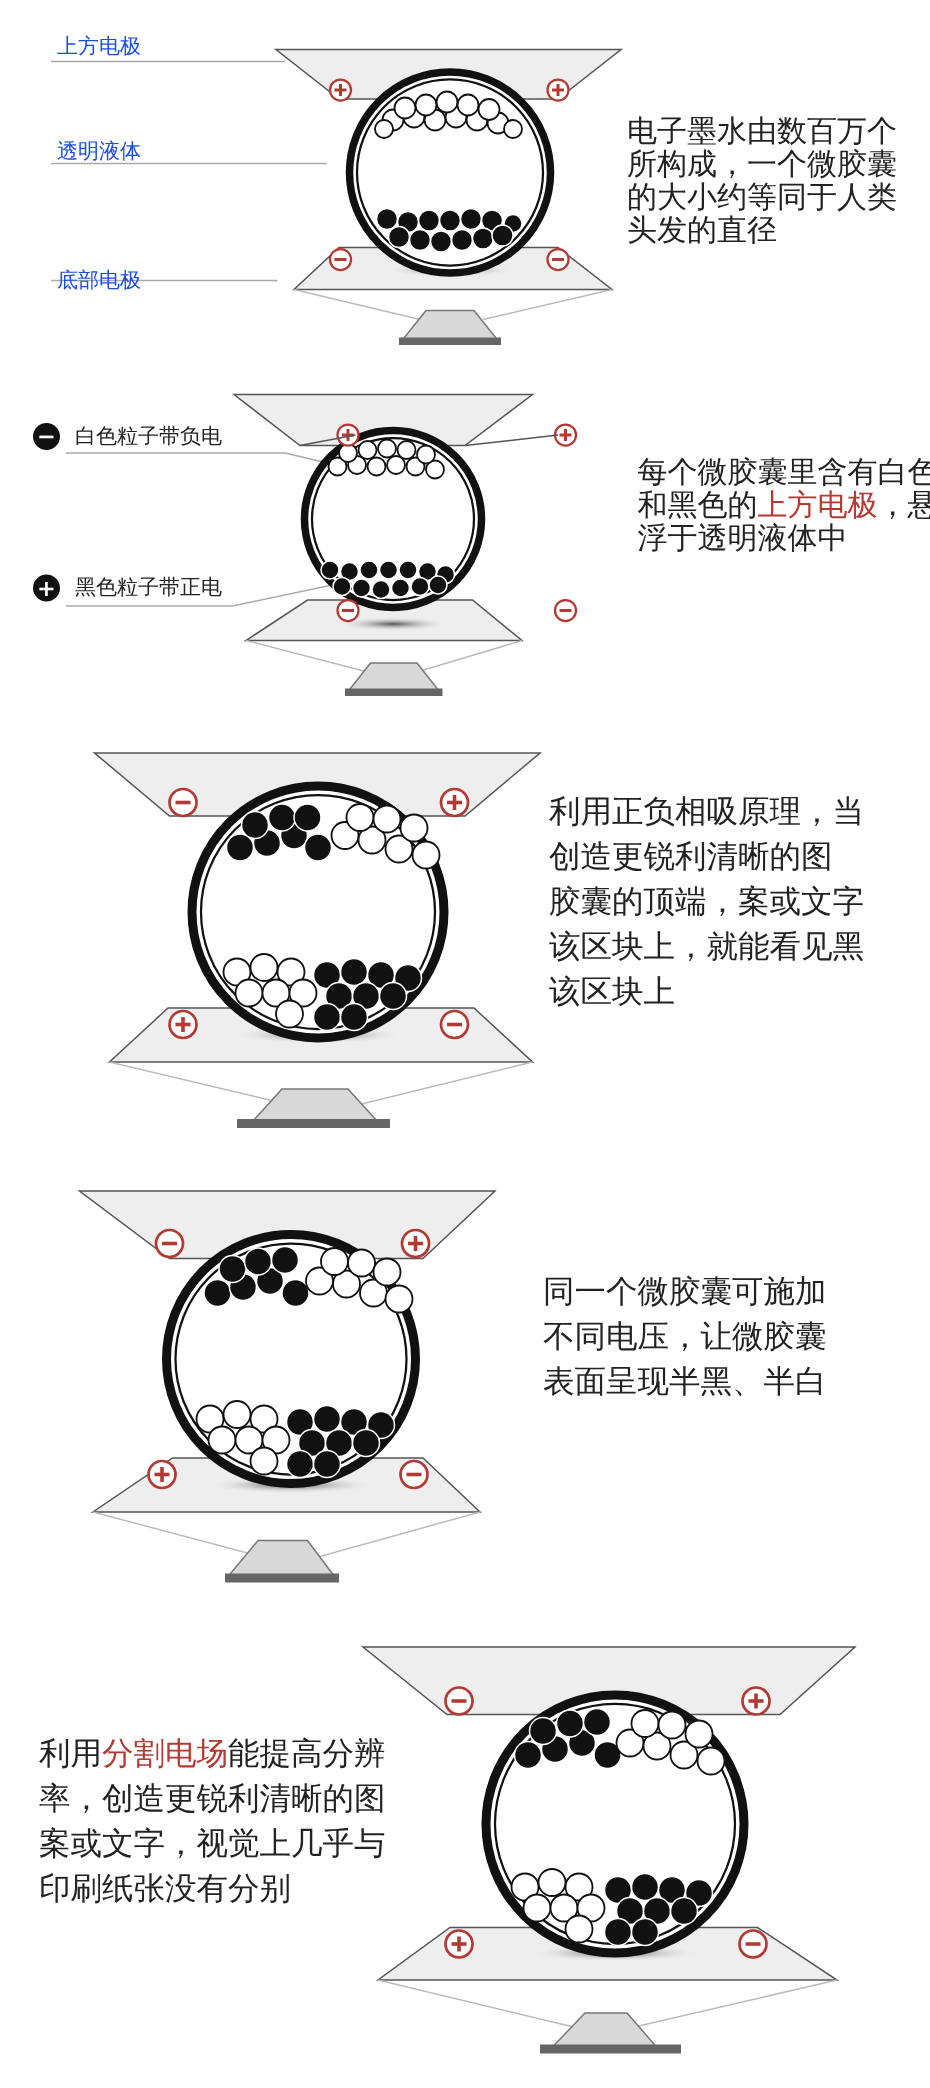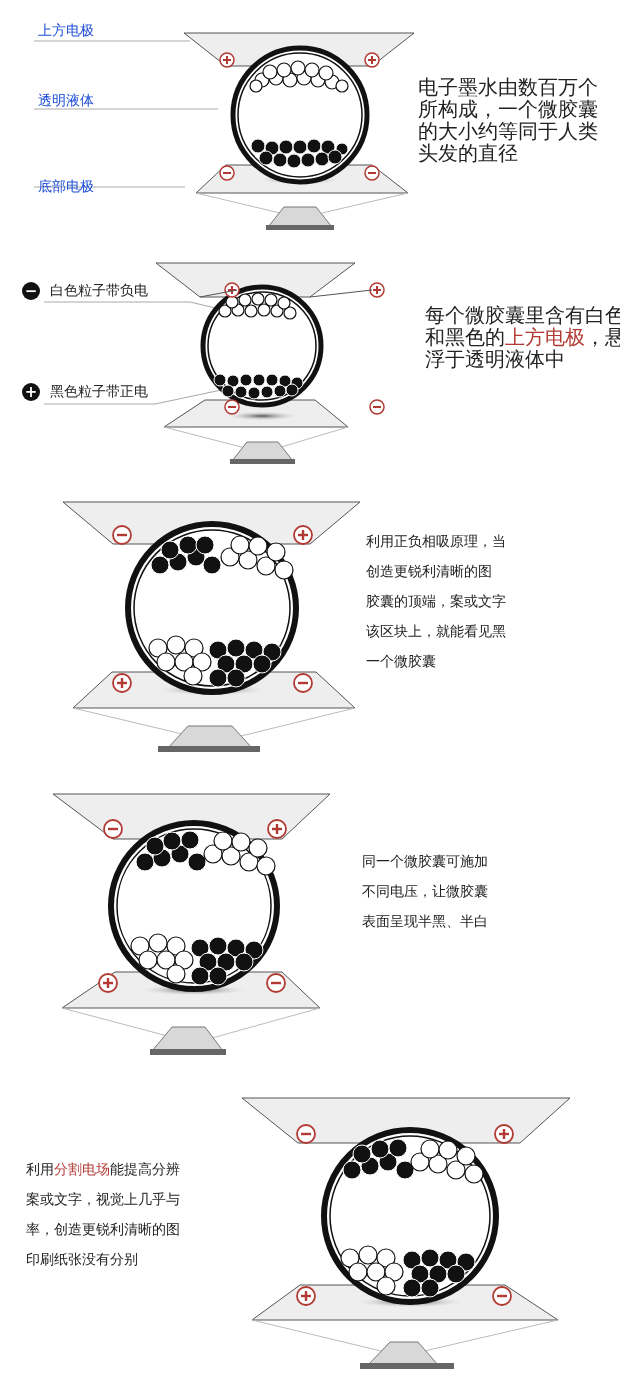--- a/index.html
+++ b/index.html
@@ -1,20 +1,20 @@
 <!DOCTYPE html>
 <html><head>
 <meta charset="utf-8">
 <style>
   html,body{margin:0;padding:0;background:#ffffff;}
   body{width:620px;height:1392px;position:relative;overflow:hidden;font-family:"DejaVu Sans","Liberation Sans",sans-serif;color:#222;}
   .panel{position:absolute;left:0;width:620px;}
   .panel svg{position:absolute;left:0;top:0;}
   .txt{position:absolute;font-size:20px;line-height:22px;color:#222;white-space:nowrap;}
-  .big{font-size:14px;line-height:30px;}
+  .big{font-size:21px;line-height:30px;}
   .hl{color:#b23a33;}
   .lbl{position:absolute;font-size:14px;color:#1d4ed8;text-align:center;}
   .badge{position:absolute;font-size:14px;color:#222;display:flex;align-items:center;gap:10px;}
   .dot{width:18px;height:18px;border-radius:50%;background:#111;color:#fff;font-weight:bold;font-size:15px;line-height:18px;text-align:center;}
 </style>
 </head>
 <body>
 
 <div class="panel" style="top:0;height:240px;">
   <svg width="620" height="240">
@@ -237,21 +237,21 @@
       <line x1="117" y1="193" x2="127" y2="193"></line>
         <line x1="122" y1="188" x2="122" y2="198"></line>
       <line x1="298" y1="193" x2="308" y2="193"></line>
     </g>
   </svg>
   <div class="txt big" style="left:366px;top:36px;">
     <div>利用正负相吸原理，当</div>
     <div>创造更锐利清晰的图</div>
     <div>胶囊的顶端，案或文字</div>
     <div>该区块上，就能看见黑</div>
-    <div>一个微胶囊</div>
+    <div>该区块上</div>
   </div>
 </div>
 
 <div class="panel" style="top:780px;height:300px;text-align:right;">
   <svg width="620" height="300">
     <polygon points="53,14 330,14 282,59 113,59" fill="#eeeeee" stroke="#555"></polygon>
     <polygon points="62,228 320,228 282,192 115,192" fill="#eeeeee" stroke="#555"></polygon>
     <line x1="62" y1="228" x2="175" y2="258" stroke="#bbb"></line>
       <line x1="320" y1="228" x2="212" y2="258" stroke="#bbb"></line>
     <polygon points="172,247 205,247 223,271 152,271" fill="#d8d8d8" stroke="#777"></polygon>
@@ -378,17 +378,17 @@
       <line x1="301" y1="54" x2="311" y2="54"></line>
       <line x1="499" y1="54" x2="509" y2="54"></line>
         <line x1="504" y1="49" x2="504" y2="59"></line>
       <line x1="301" y1="216" x2="311" y2="216"></line>
         <line x1="306" y1="211" x2="306" y2="221"></line>
       <line x1="497" y1="216" x2="507" y2="216"></line>
     </g>
   </svg>
   <div class="txt big" style="left:26px;top:74px;">
     <div><span>利用</span><span class="hl">分割电场</span><span>能提高分辨</span></div>
+    <div>率，创造更锐利清晰的图</div>
     <div>案或文字，视觉上几乎与</div>
-    <div>率，创造更锐利清晰的图</div>
     <div>印刷纸张没有分别</div>
   </div>
 </div>
 
 </body></html>

